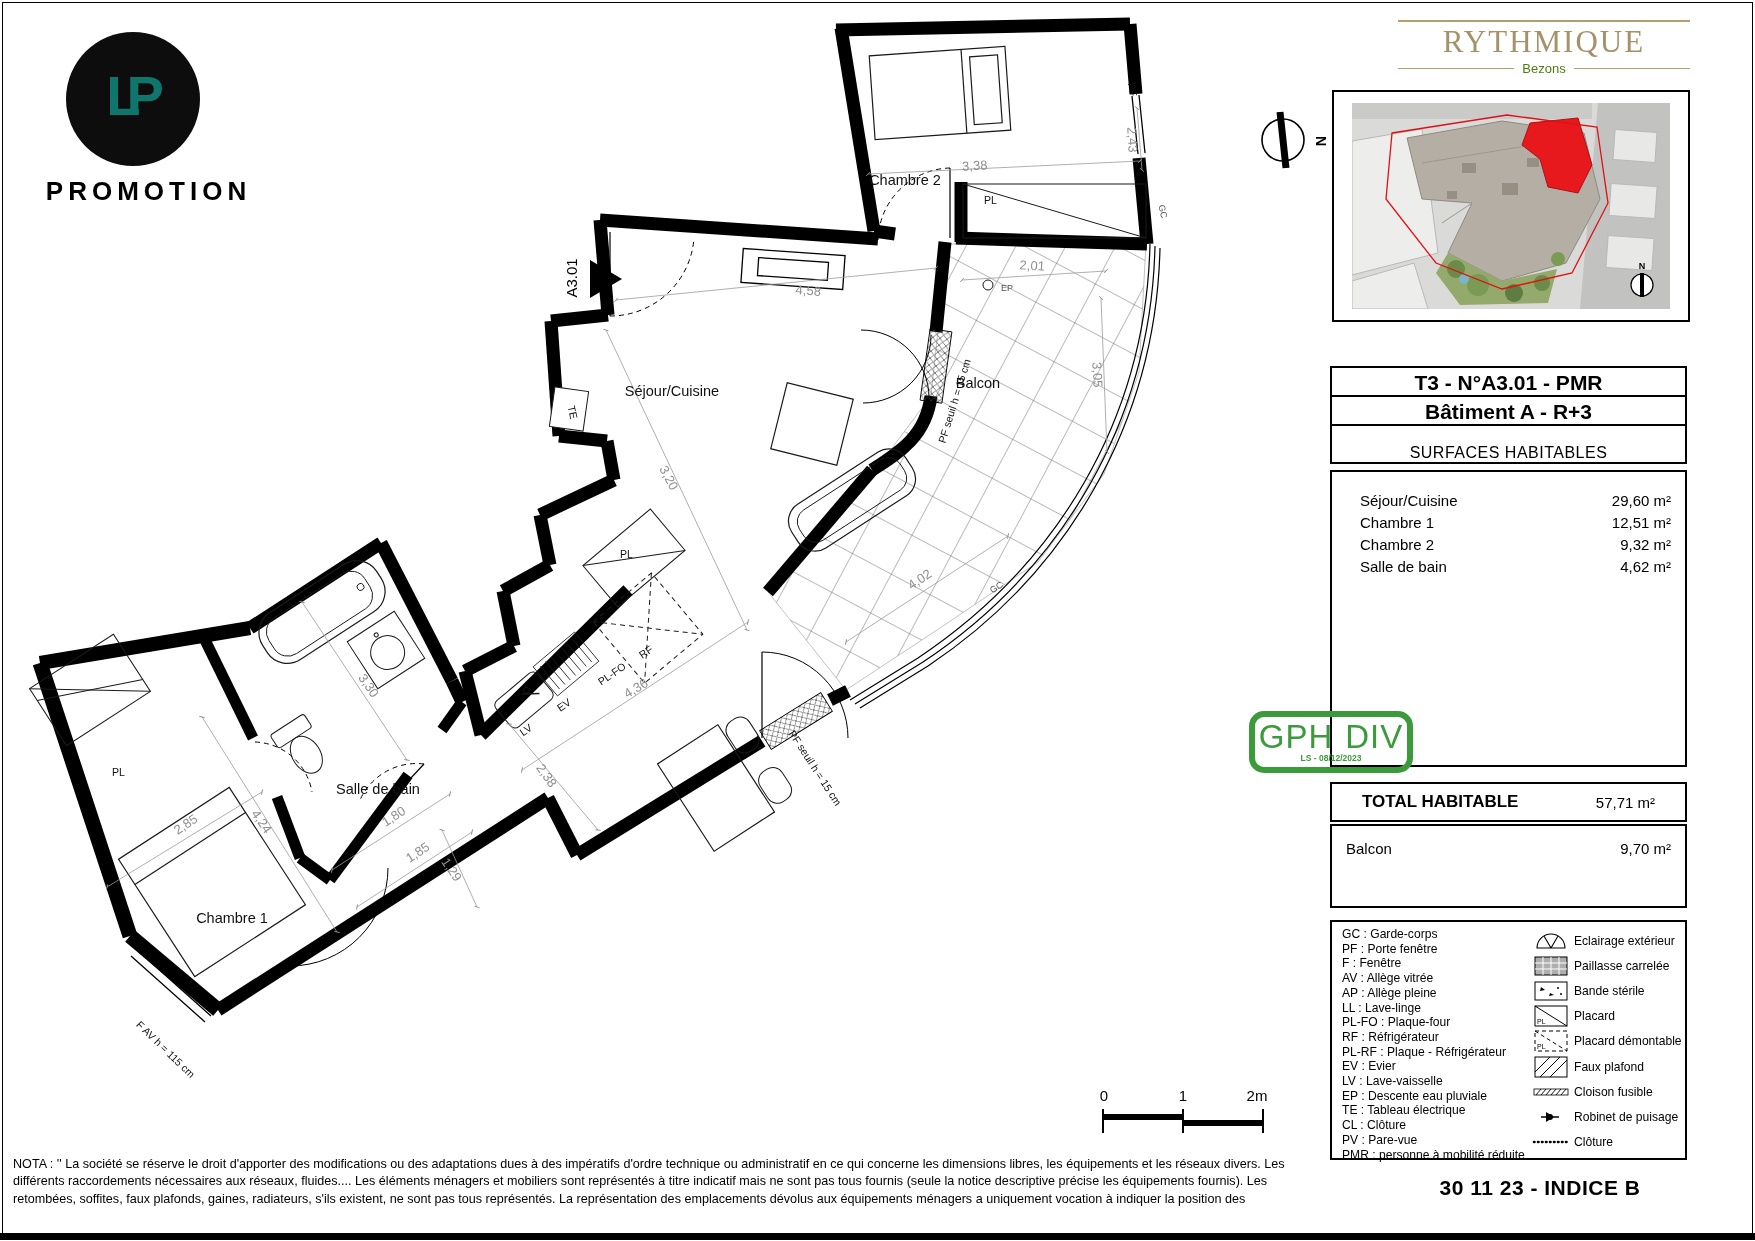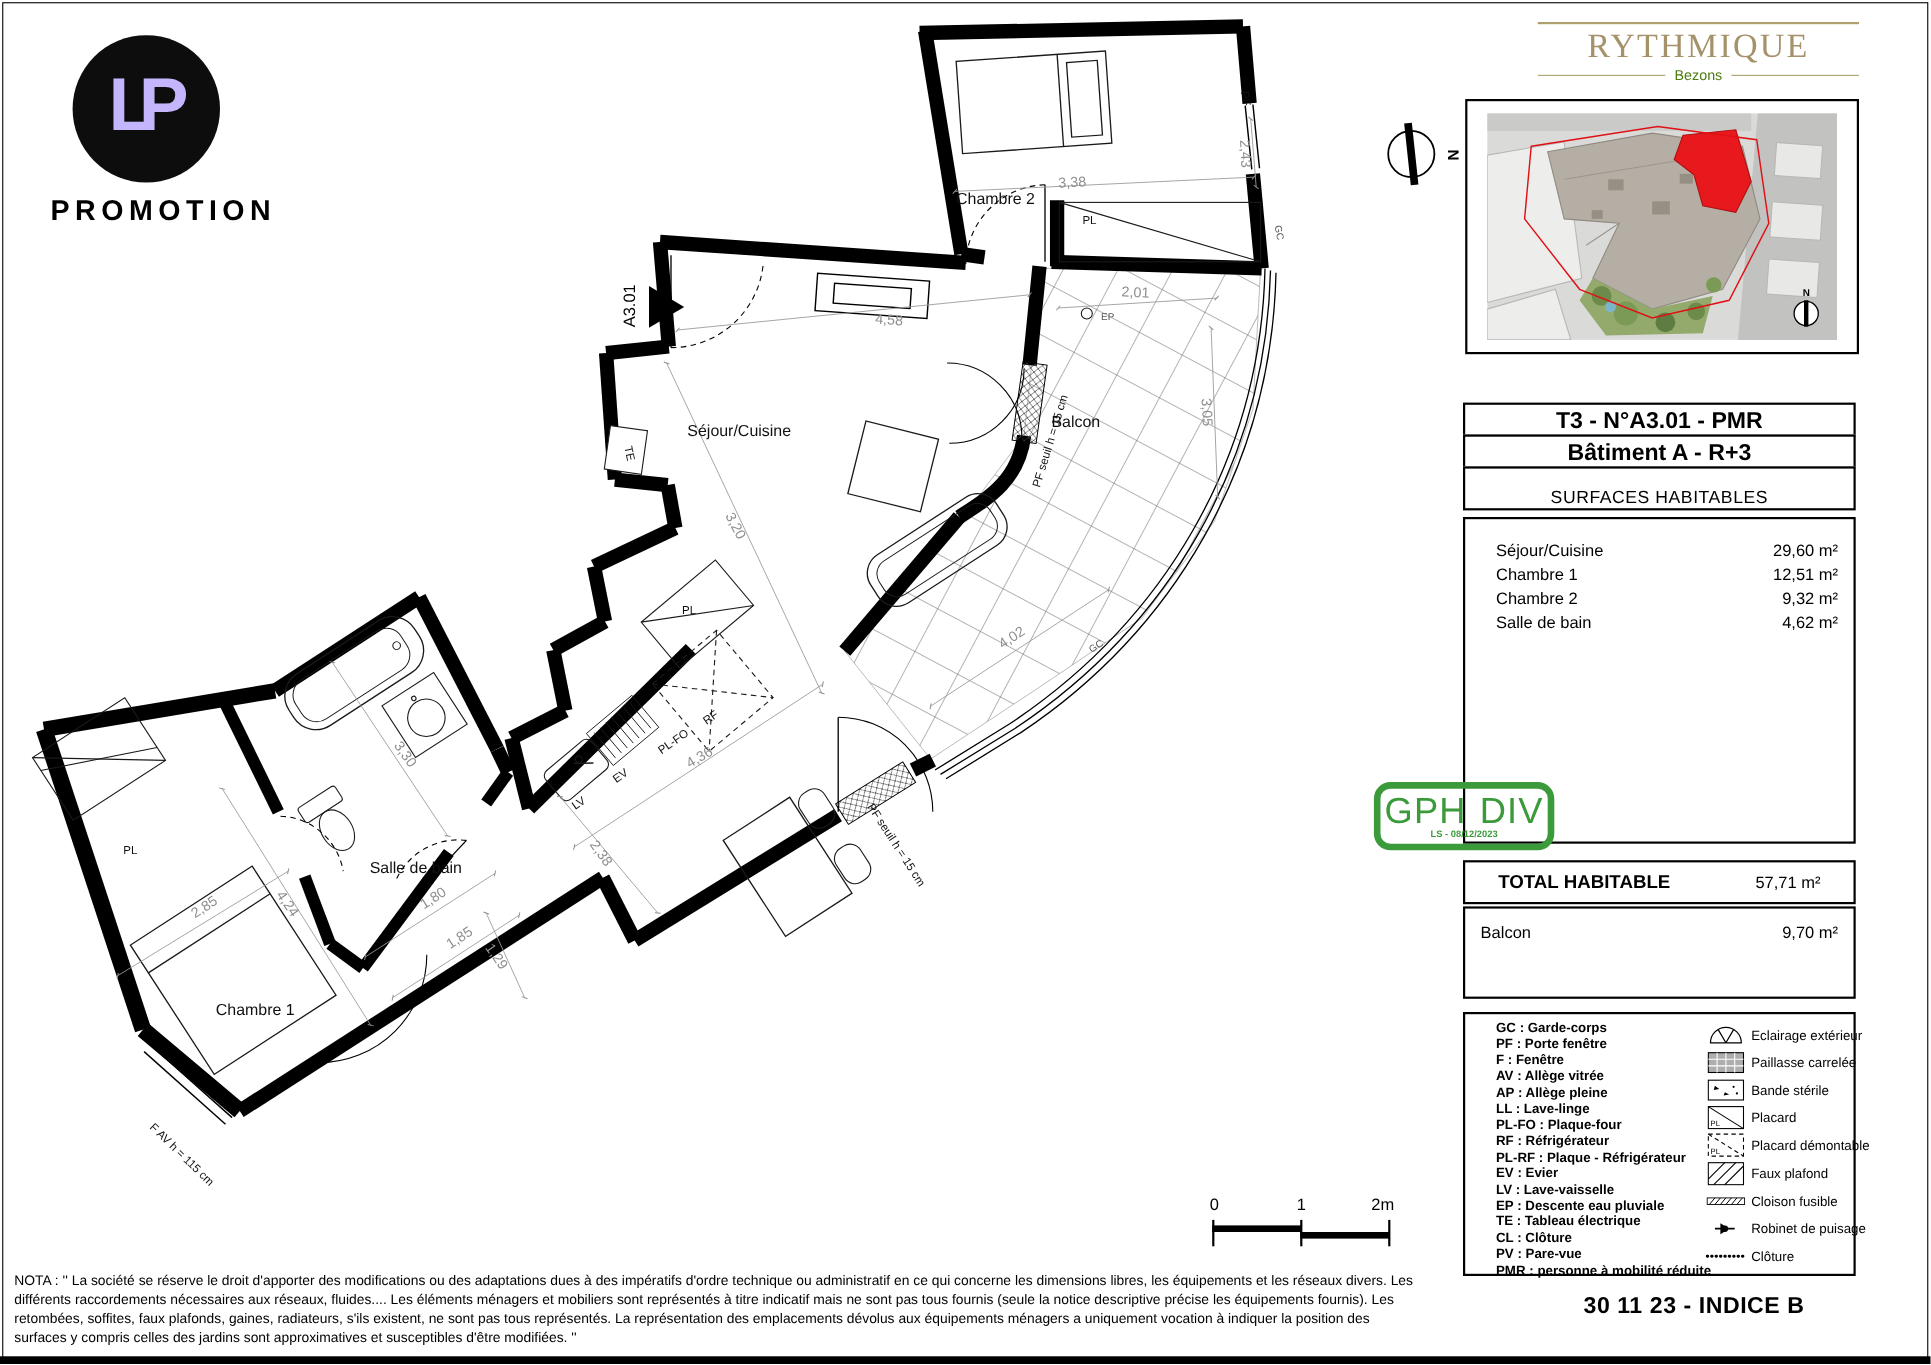--- a/index.html
+++ b/index.html
@@ -7,21 +7,21 @@
     width:1755px;height:1241px;position:relative;background:#ffffff;
     font-family:"Liberation Sans", sans-serif;color:#000;overflow:hidden;
   }
   .frame{position:absolute;left:2px;top:2px;width:1749px;height:1235px;border:1px solid #000;}
   .bottom-bar{position:absolute;left:0;top:1233px;width:1755px;height:7px;background:#000;}
 
   
   .lp-logo{position:absolute;left:30px;top:16px;width:230px;height:200px;}
   .lp-circle{position:absolute;left:36px;top:16px;width:134px;height:134px;border-radius:50%;background:#0d0d0d;
              display:flex;align-items:center;justify-content:center;}
-  .lp-mono{color:#c4b5fd;font-size:68px;font-weight:700;letter-spacing:-14px;transform:translate(-5px,-4px);}
+  .lp-mono{color:#0f766e;font-size:56px;font-weight:700;letter-spacing:-14px;transform:translate(-5px,-4px);}
   .lp-promotion{position:absolute;left:6px;top:160px;width:225px;text-align:center;
                 font-size:26px;font-weight:700;letter-spacing:5px;}
 
   
   .pbox{position:absolute;border:2px solid #000;background:#fff;box-sizing:border-box;}
 
   
   .brand{position:absolute;left:1398px;top:20px;width:292px;text-align:center;}
   .brand .rule{height:2px;background:#b0a070;}
   .brand-name{font-family:"Liberation Serif", serif;font-size:31px;letter-spacing:2px;color:#a5926a;margin:2px 0 1px 0;}
@@ -45,21 +45,21 @@
   .balc-box span{font-size:15px;}
 
   
   .stamp{position:absolute;left:1249px;top:711px;width:164px;height:62px;border:6px solid #3b9b3b;border-radius:15px;
          box-sizing:border-box;display:flex;flex-direction:column;align-items:center;justify-content:center;color:#3b9b3b;z-index:5;}
   .stamp-main{font-size:33px;line-height:30px;letter-spacing:1px;display:flex;gap:12px;}
   .stamp-sub{font-size:8.5px;margin-top:1px;font-weight:bold;}
 
   
   .legend-box{left:1330px;top:920px;width:357px;height:240px;display:flex;}
-  .leg-abbr{padding:5px 0 0 28px;width:186px;font-weight:bold;}
+  .leg-abbr{padding:5px 0 0 10px;width:186px;}
   .leg-abbr div{font-size:12.1px;line-height:14.7px;white-space:nowrap;}
   .leg-sym{padding-top:6px;flex:1;}
   .sym-row{display:flex;align-items:center;height:25.2px;}
   .sym-cell{width:46px;display:flex;justify-content:center;align-items:center;}
   .sym-label{font-size:12.1px;white-space:nowrap;}
 
   .date-index{position:absolute;left:1390px;top:1176px;width:300px;text-align:center;font-size:21px;font-weight:600;letter-spacing:0.5px;}
 
   
   .scalebar{position:absolute;left:1102px;top:1087px;width:162px;height:52px;}
@@ -561,16 +561,15 @@
     <div class="sb-tick" style="left:160px;"></div>
     <div class="sb-seg" style="left:0px;top:5px;width:81px;"></div>
     <div class="sb-seg" style="left:80px;top:11px;width:81px;"></div>
   </div>
 </div>
 
 <div class="nota">
   <div>NOTA : '' La société se réserve le droit d'apporter des modifications ou des adaptations dues à des impératifs d'ordre technique ou administratif en ce qui concerne les dimensions libres, les équipements et les réseaux divers. Les</div>
   <div>différents raccordements nécessaires aux réseaux, fluides.... Les éléments ménagers et mobiliers sont représentés à titre indicatif mais ne sont pas tous fournis (seule la notice descriptive précise les équipements fournis). Les</div>
   <div>retombées, soffites, faux plafonds, gaines, radiateurs, s'ils existent, ne sont pas tous représentés. La représentation des emplacements dévolus aux équipements ménagers a uniquement vocation à indiquer la position des</div>
-  <div>surfaces y compris celles des jardins sont approximatives et susceptibles d'être modifiées. ''</div>
 </div>
 <div class="date-index">30 11 23 - INDICE B</div>
 <div class="bottom-bar"></div>
 
 </body></html>

